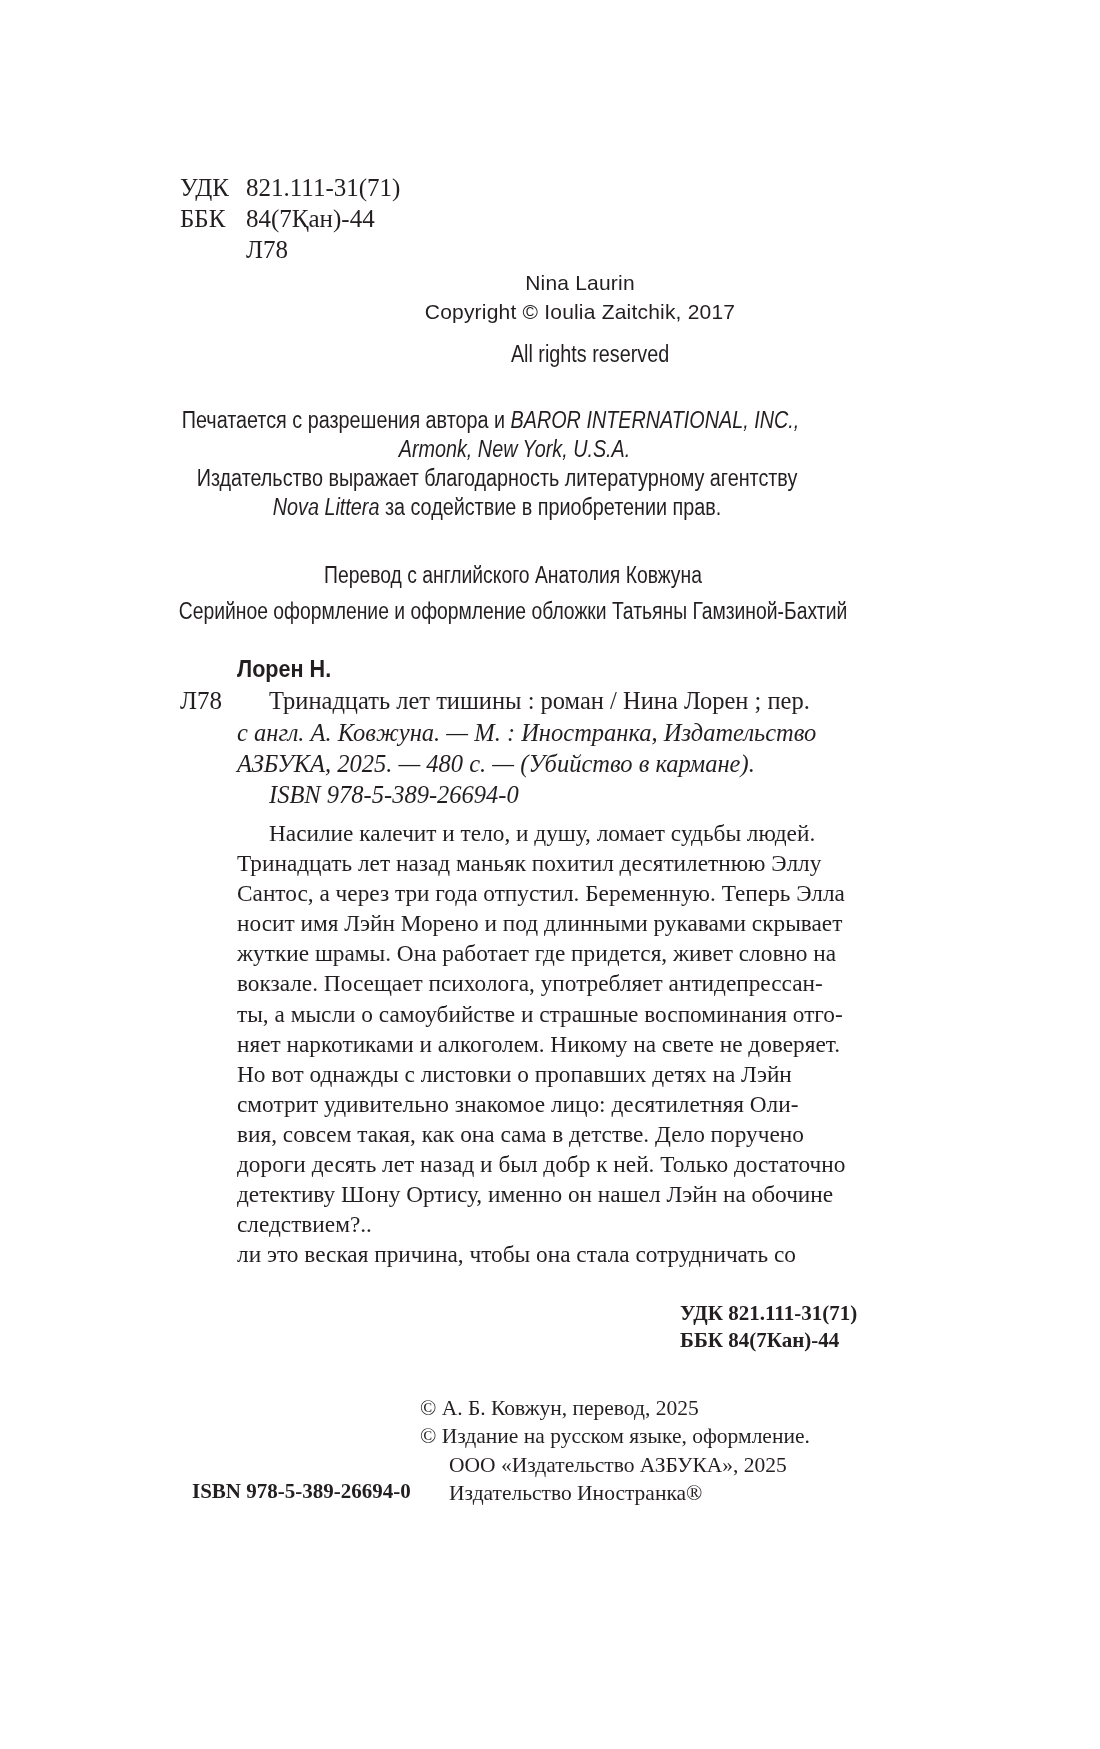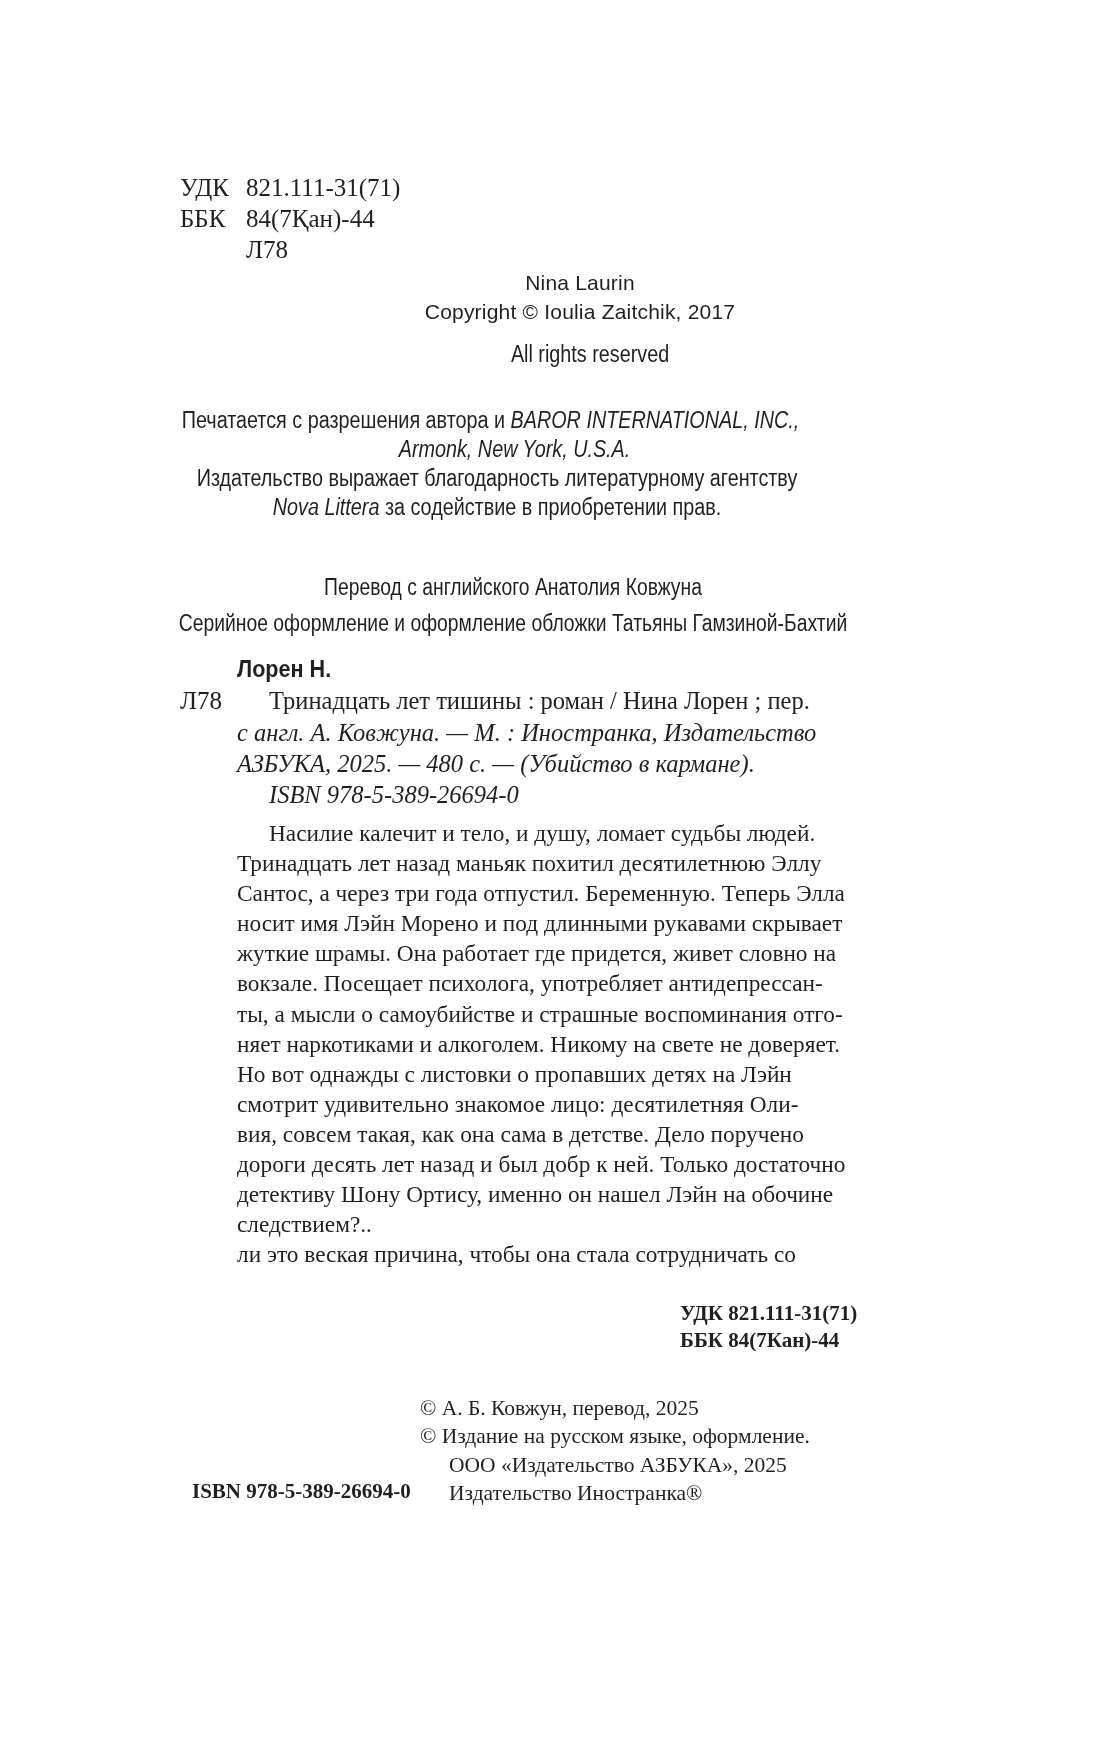--- a/index.html
+++ b/index.html
@@ -54,21 +54,21 @@
     <i>Armonk, New York, U.S.A.</i>
   </div>
   <div style="transform:scaleX(0.86); margin-left:10px;">
     <span>Издательство выражает благодарность литературному агентству</span>
   </div>
   <div style="transform:scaleX(0.86); margin-left:10px;">
     <i>Nova Littera</i><span> за содействие в приобретении прав.</span>
   </div>
 </div>
 
-<div class="abs credits condensed" style="left:0; width:1016px; top:573px; text-align:center;">
+<div class="abs credits condensed" style="left:0; width:1016px; top:561px; text-align:center;">
   <div style="transform:scaleX(0.84); margin-left:10px;">
     <span>Перевод с английского Анатолия Ковжуна</span>
   </div>
   <div style="transform:scaleX(0.84); margin-top:7px; margin-left:10px;">
     <span>Серийное оформление и оформление обложки Татьяны Гамзиной-Бахтий</span>
   </div>
 </div>
 
 <div class="abs bib bold condensed" style="left:237px; top:653px; font-size:24px; transform:scaleX(0.9); transform-origin:left;">
   <span>Лорен Н.</span>

